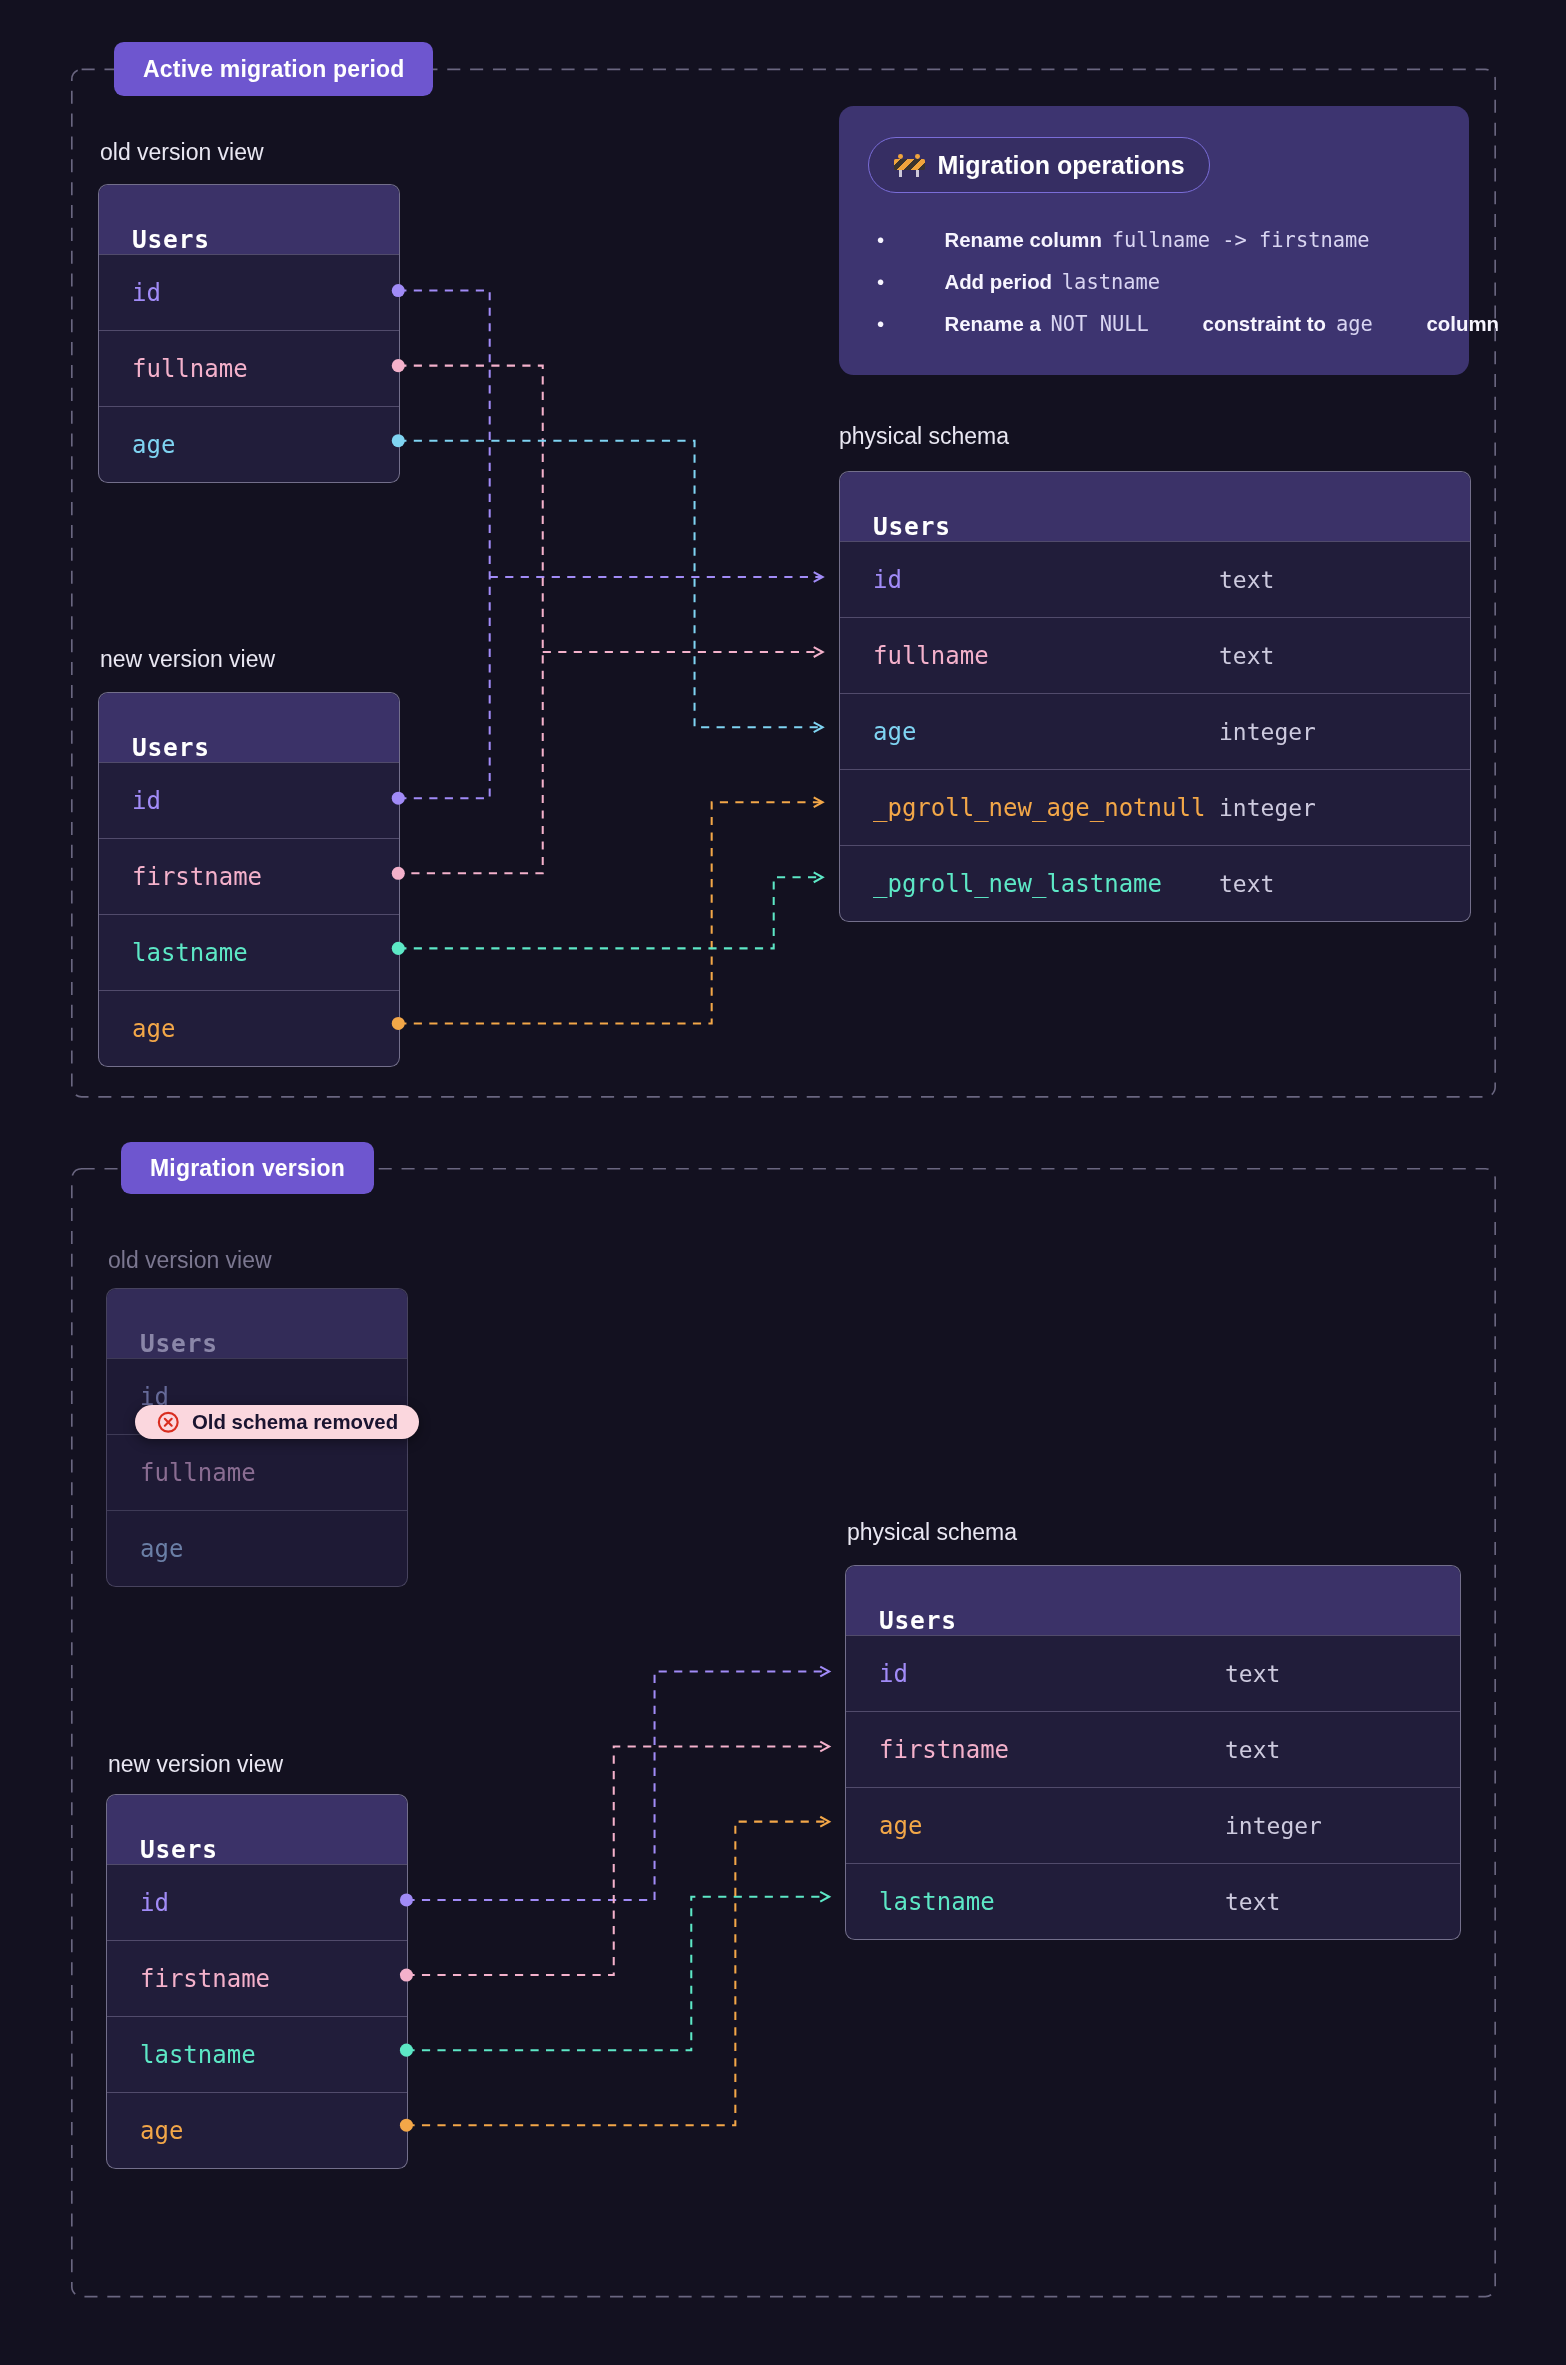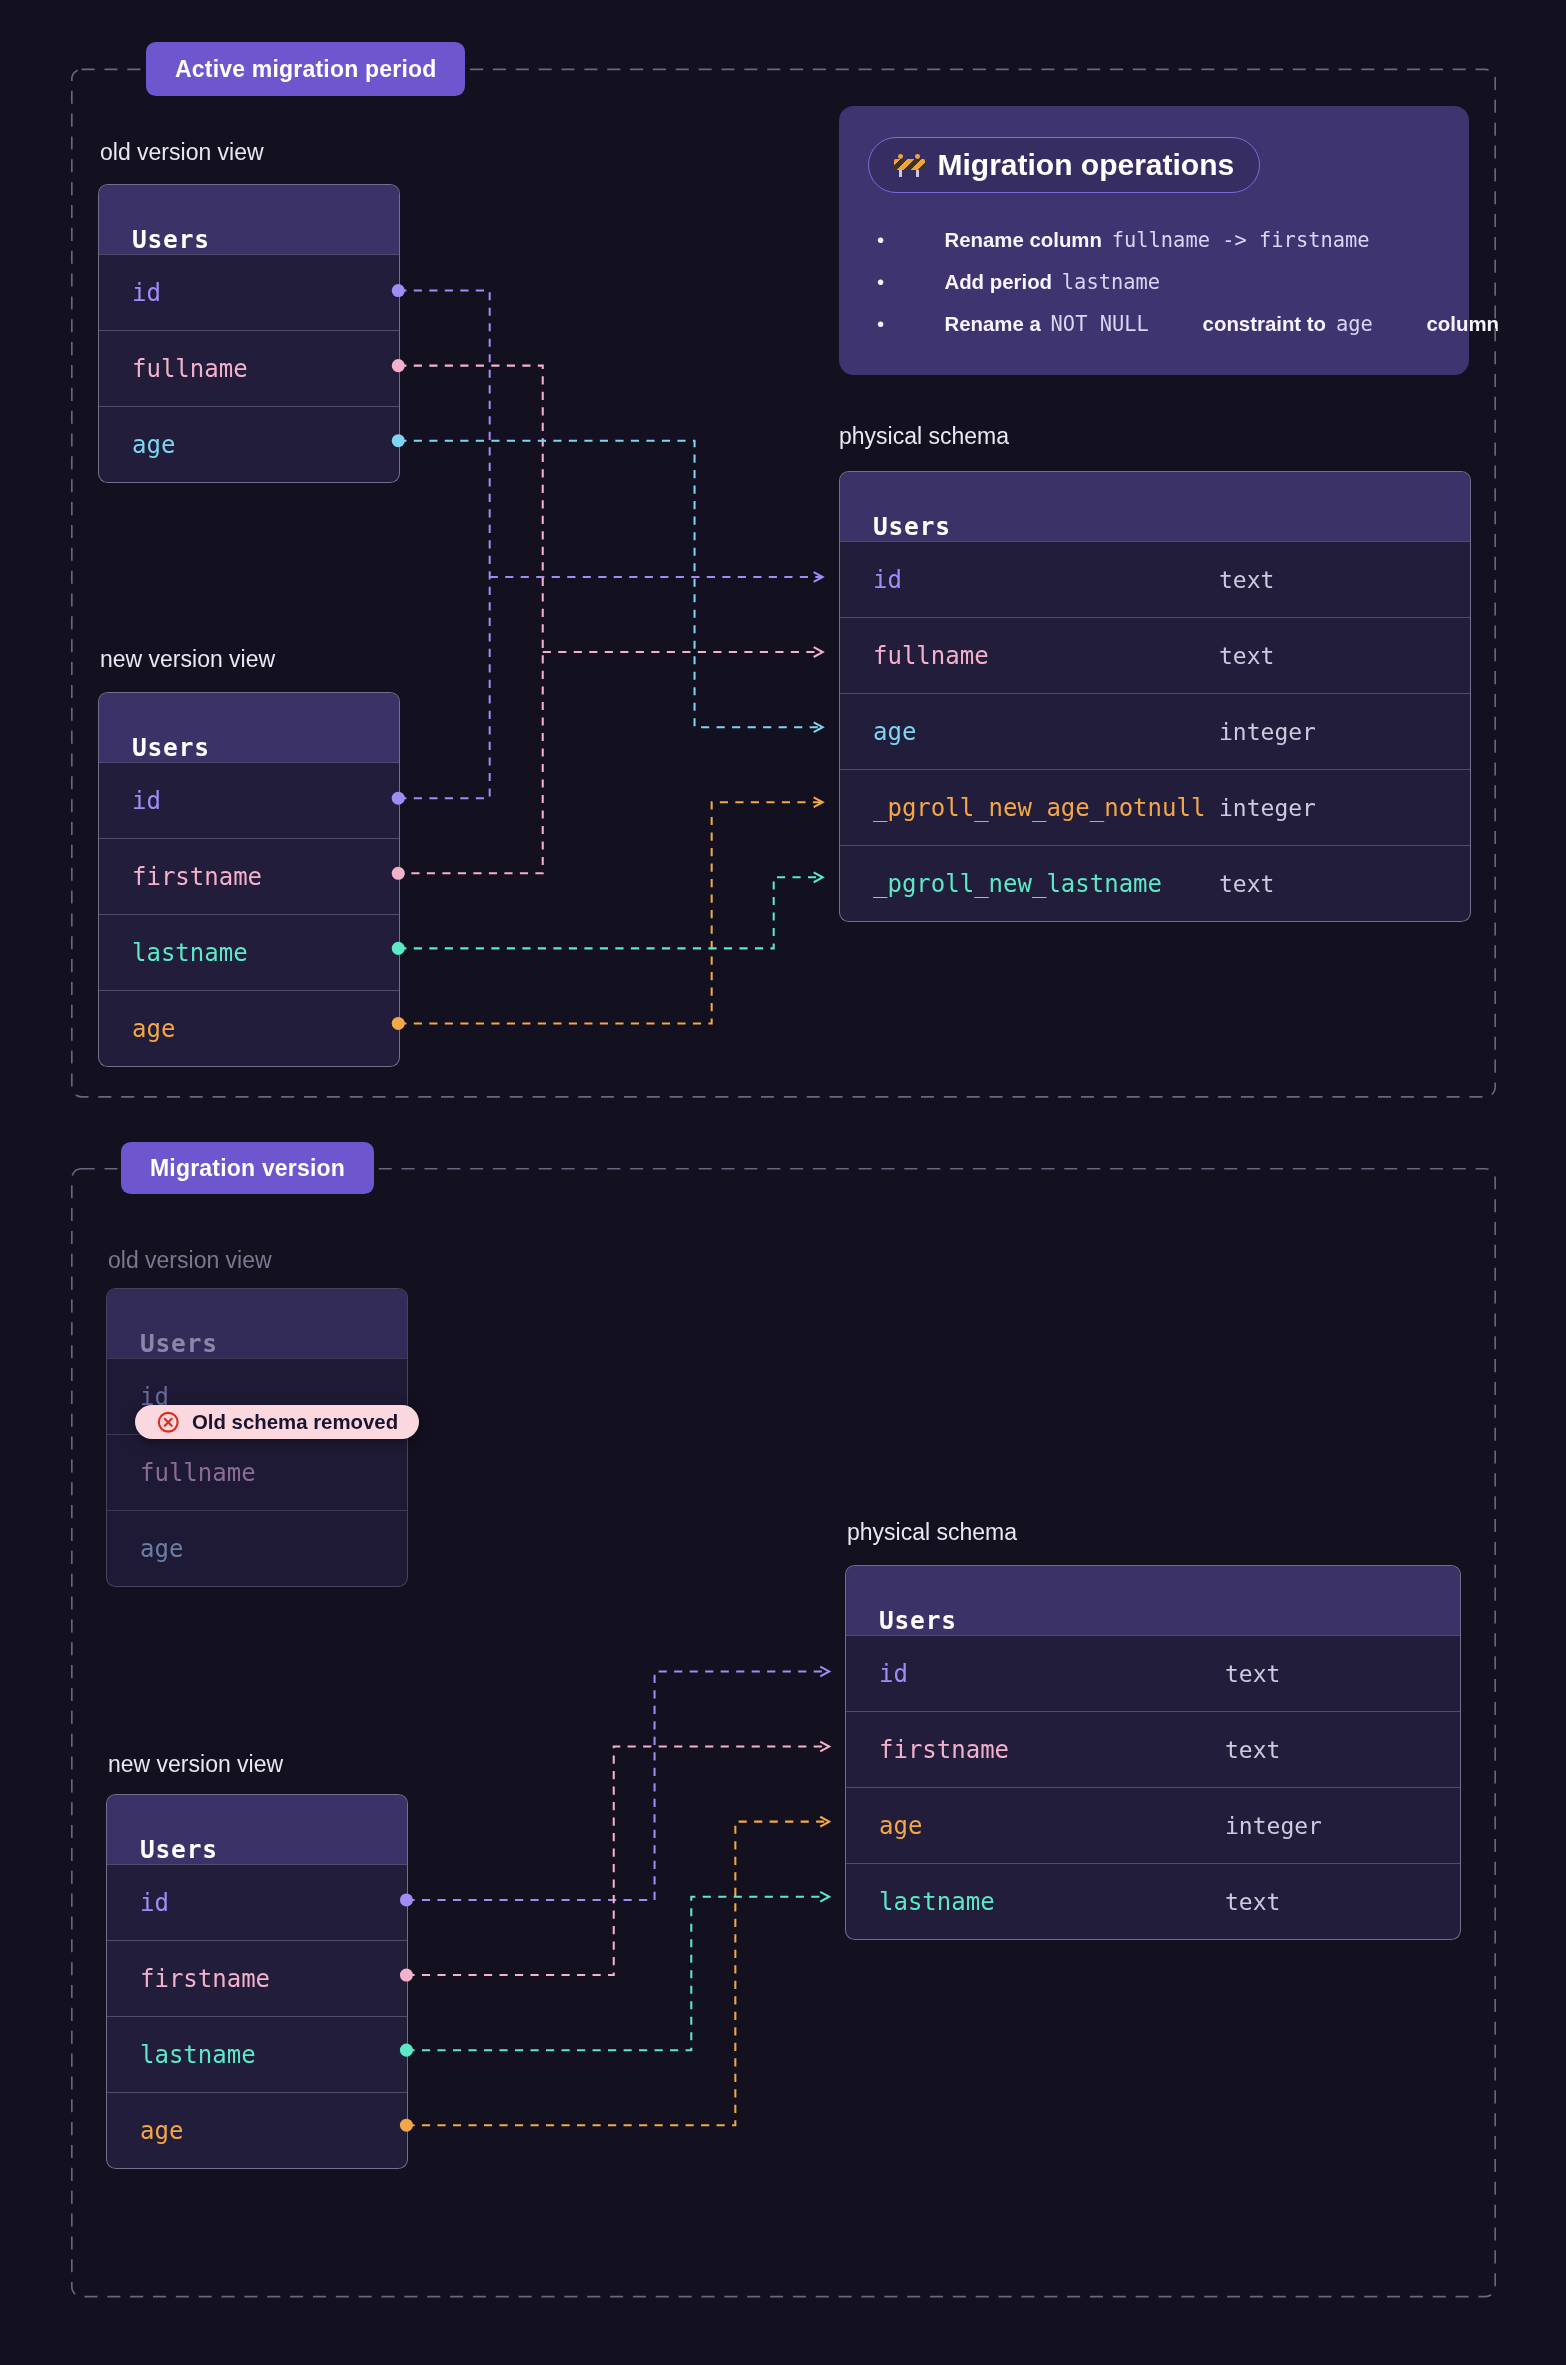--- a/index.html
+++ b/index.html
@@ -3,21 +3,21 @@
 <meta charset="utf-8">
 <style>
   html,body{margin:0;padding:0;background:#131120;}
   .page{position:relative;width:1567px;height:2366px;background:var(--bg);
         font-family:"Liberation Sans",sans-serif;overflow:hidden;}
 
   
   .badge{position:absolute;display:flex;align-items:center;background:var(--accent);
          color:#fff;font-weight:bold;font-size:23px;border-radius:9.8px;
          padding:0 29px;z-index:3;letter-spacing:0.2px;}
-  .badge1{left:114px;top:42px;height:54px;margin-left:32px;}
+  .badge1{left:114px;top:42px;height:54px;}
   .badge2{left:121px;top:1142px;height:52px;}
 
   .lbl{position:absolute;font-size:23px;color:var(--label-text);z-index:1;}
   .lbl.muted{color:var(--label-muted);}
 
   
   .tbl{position:absolute;z-index:1;border-radius:9.8px;background:var(--row-bg);
        border:0.8px solid rgba(198,194,220,.5);}
   .thead{height:69px;display:flex;align-items:flex-end;padding-left:33px;
          background:var(--header-bg);border-radius:9px 9px 0 0;
@@ -38,21 +38,21 @@
   .t-muted .row+.row{border-color:var(--muted-row-border);}
   .t-muted .c-purple{color:var(--muted-purple);}
   .t-muted .c-pink{color:var(--muted-pink);}
   .t-muted .c-cyan{color:var(--muted-blue);}
 
   
   .ops{position:absolute;left:839px;top:106px;width:630px;height:269px;
        background:var(--panel);border-radius:14.7px;z-index:1;}
   .ops-pill{position:absolute;left:29px;top:31px;height:54px;display:flex;align-items:center;
             gap:13px;padding:0 24.5px;border:1.6px solid var(--pill-border);border-radius:28px;
-            background:var(--pill-bg);color:#fff;font-weight:bold;font-size:30px;}
+            background:var(--pill-bg);color:#fff;font-weight:bold;font-size:25px;}
   .ops-list{position:absolute;left:38px;top:122px;right:19.6px;list-style:none;margin:0;padding:0;}
   .ops-list li{display:flex;align-items:baseline;margin-bottom:18px;font-size:20.4px;}
   .bmark{color:var(--bullet-bold);margin-right:16.3px;font-size:20.4px;}
   .run-bold{font-weight:bold;color:var(--bullet-bold);margin-right:9.8px;white-space:nowrap;margin-left:44px;}
   .run-mono{font-family:"DejaVu Sans Mono",monospace;color:var(--bullet-mono);
             margin-right:9.8px;font-size:20.4px;white-space:nowrap;}
 
   
   .barrier{position:relative;width:31px;height:24.5px;display:inline-block;flex:0 0 auto;}
   .barrier .bar{position:absolute;left:0;top:6.5px;width:31px;height:10.6px;border-radius:1.6px;

